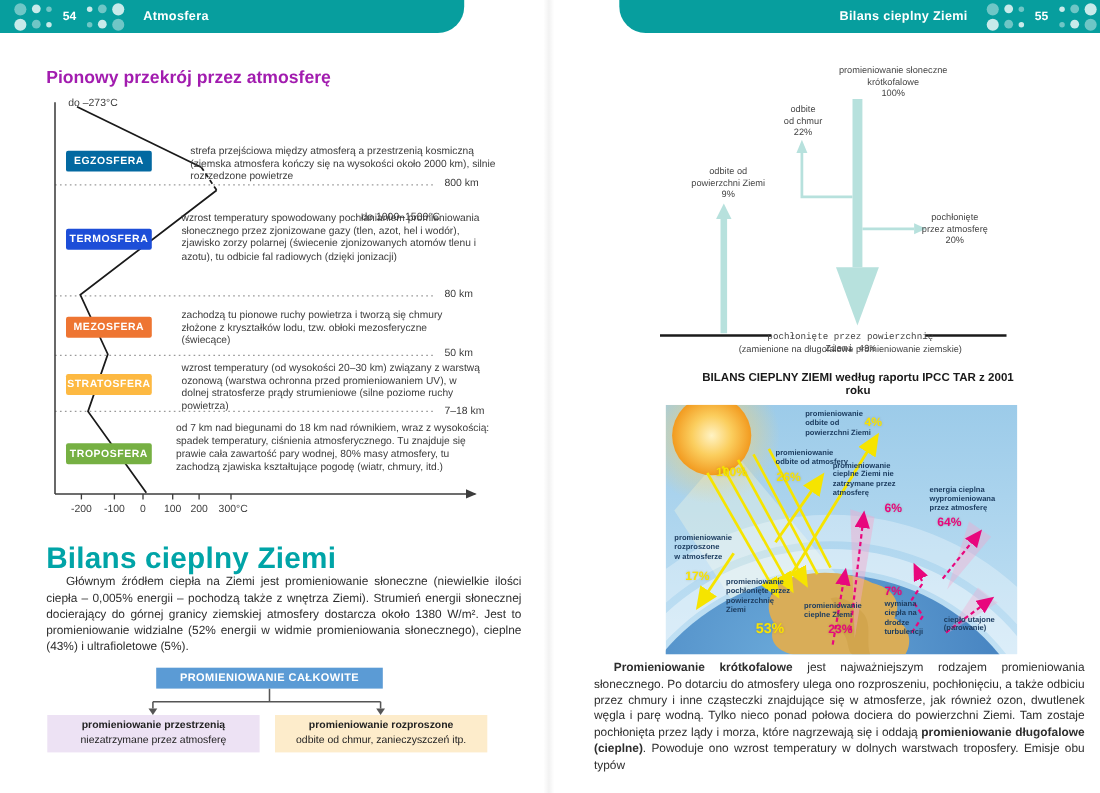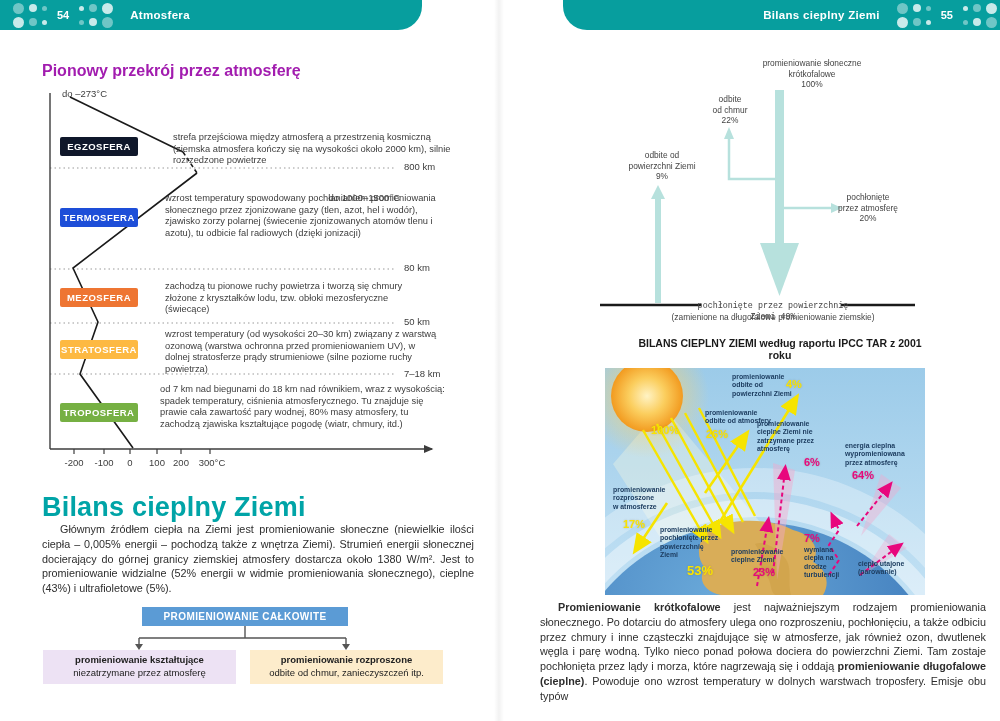--- a/index.html
+++ b/index.html
@@ -128,21 +128,21 @@
   <div class="abs altlab" style="left:404px;top:316px;">50 km</div>
   <div class="abs altlab" style="left:404px;top:368px;">7–18 km</div>
 
   <span class="tick" style="left:74px;top:457px;">-200</span>
   <span class="tick" style="left:104px;top:457px;">-100</span>
   <span class="tick" style="left:130px;top:457px;">0</span>
   <span class="tick" style="left:157px;top:457px;">100</span>
   <span class="tick" style="left:181px;top:457px;">200</span>
   <span class="tick" style="left:212px;top:457px;">300°C</span>
 
-  <div class="layerbox" style="left:60px;top:137px;background:#0f172a;">EGZOSFERA</div>
+  <div class="layerbox" style="left:60px;top:137px;background:#0369a1;">EGZOSFERA</div>
   <div class="layerbox" style="left:60px;top:208px;background:#1d4ed8;">TERMOSFERA</div>
   <div class="layerbox" style="left:60px;top:288px;background:#ee7532;">MEZOSFERA</div>
   <div class="layerbox" style="left:60px;top:340px;background:#fdb942;">STRATOSFERA</div>
   <div class="layerbox" style="left:60px;top:403px;background:#76b043;">TROPOSFERA</div>
 
   <div class="ldesc" style="left:173px;top:132px;width:288px;">strefa przejściowa między atmosferą a przestrzenią kosmiczną (ziemska atmosfera kończy się na wysokości około 2000 km), silnie rozrzedzone powietrze</div>
   <div class="ldesc" style="left:165px;top:193px;width:282px;">wzrost temperatury spowodowany pochłanianiem promieniowania słonecznego przez zjonizowane gazy (tlen, azot, hel i wodór), zjawisko zorzy polarnej (świecenie zjonizowanych atomów tlenu i azotu), tu odbicie fal radiowych (dzięki jonizacji)</div>
   <div class="ldesc" style="left:165px;top:281px;width:262px;">zachodzą tu pionowe ruchy powietrza i tworzą się chmury złożone z kryształków lodu, tzw. obłoki mezosferyczne (świecące)</div>
   <div class="ldesc" style="left:165px;top:329px;width:272px;">wzrost temperatury (od wysokości 20–30 km) związany z warstwą ozonową (warstwa ochronna przed promieniowaniem UV), w dolnej stratosferze prądy strumieniowe (silne poziome ruchy powietrza)</div>
   <div class="ldesc" style="left:160px;top:384px;width:288px;">od 7 km nad biegunami do 18 km nad równikiem, wraz z wysokością: spadek temperatury, ciśnienia atmosferycznego. Tu znajduje się prawie cała zawartość pary wodnej, 80% masy atmosfery, tu zachodzą zjawiska kształtujące pogodę (wiatr, chmury, itd.)</div>
@@ -150,21 +150,21 @@
   <div class="abs h-big" style="left:42px;top:492px;">Bilans cieplny Ziemi</div>
   <p class="para" style="left:42px;top:522px;width:432px;margin:0;">Głównym źródłem ciepła na Ziemi jest promieniowanie słoneczne (niewielkie ilości ciepła – 0,005% energii – pochodzą także z wnętrza Ziemi). Strumień energii słonecznej docierający do górnej granicy ziemskiej atmosfery dostarcza około 1380 W/m². Jest to promieniowanie widzialne (52% energii w widmie promieniowania słonecznego), cieplne (43%) i ultrafioletowe (5%).</p>
 
   <div class="treeroot" style="left:142px;top:607px;width:206px;height:19px;">PROMIENIOWANIE CAŁKOWITE</div>
   <svg class="abs" style="left:40px;top:626px;" width="420" height="26" viewBox="0 0 420 26">
     <path d="M205,0 L205,12 M99,12 L306,12 M99,12 L99,18 M306,12 L306,18" stroke="#555" stroke-width="1.4" fill="none"></path>
     <path d="M95,18 L103,18 L99,24 Z" fill="#555"></path>
     <path d="M302,18 L310,18 L306,24 Z" fill="#555"></path>
   </svg>
   <div class="treebox" style="left:43px;top:650px;width:193px;background:#ede2f4;">
-    <span class="b">promieniowanie kształtujące</span>
+    <span class="b">promieniowanie przestrzenią</span>
     <span>niezatrzymane przez atmosferę</span>
   </div>
   <div class="treebox" style="left:250px;top:650px;width:193px;background:#fdeccb;">
     <span class="b">promieniowanie rozproszone</span>
     <span>odbite od chmur, zanieczyszczeń itp.</span>
   </div>
 
   <svg class="abs" style="left:595px;top:55px;" width="400" height="270" viewBox="0 0 400 270">
 
     <rect x="180" y="35" width="9" height="153" fill="#b7e1dd"></rect>

